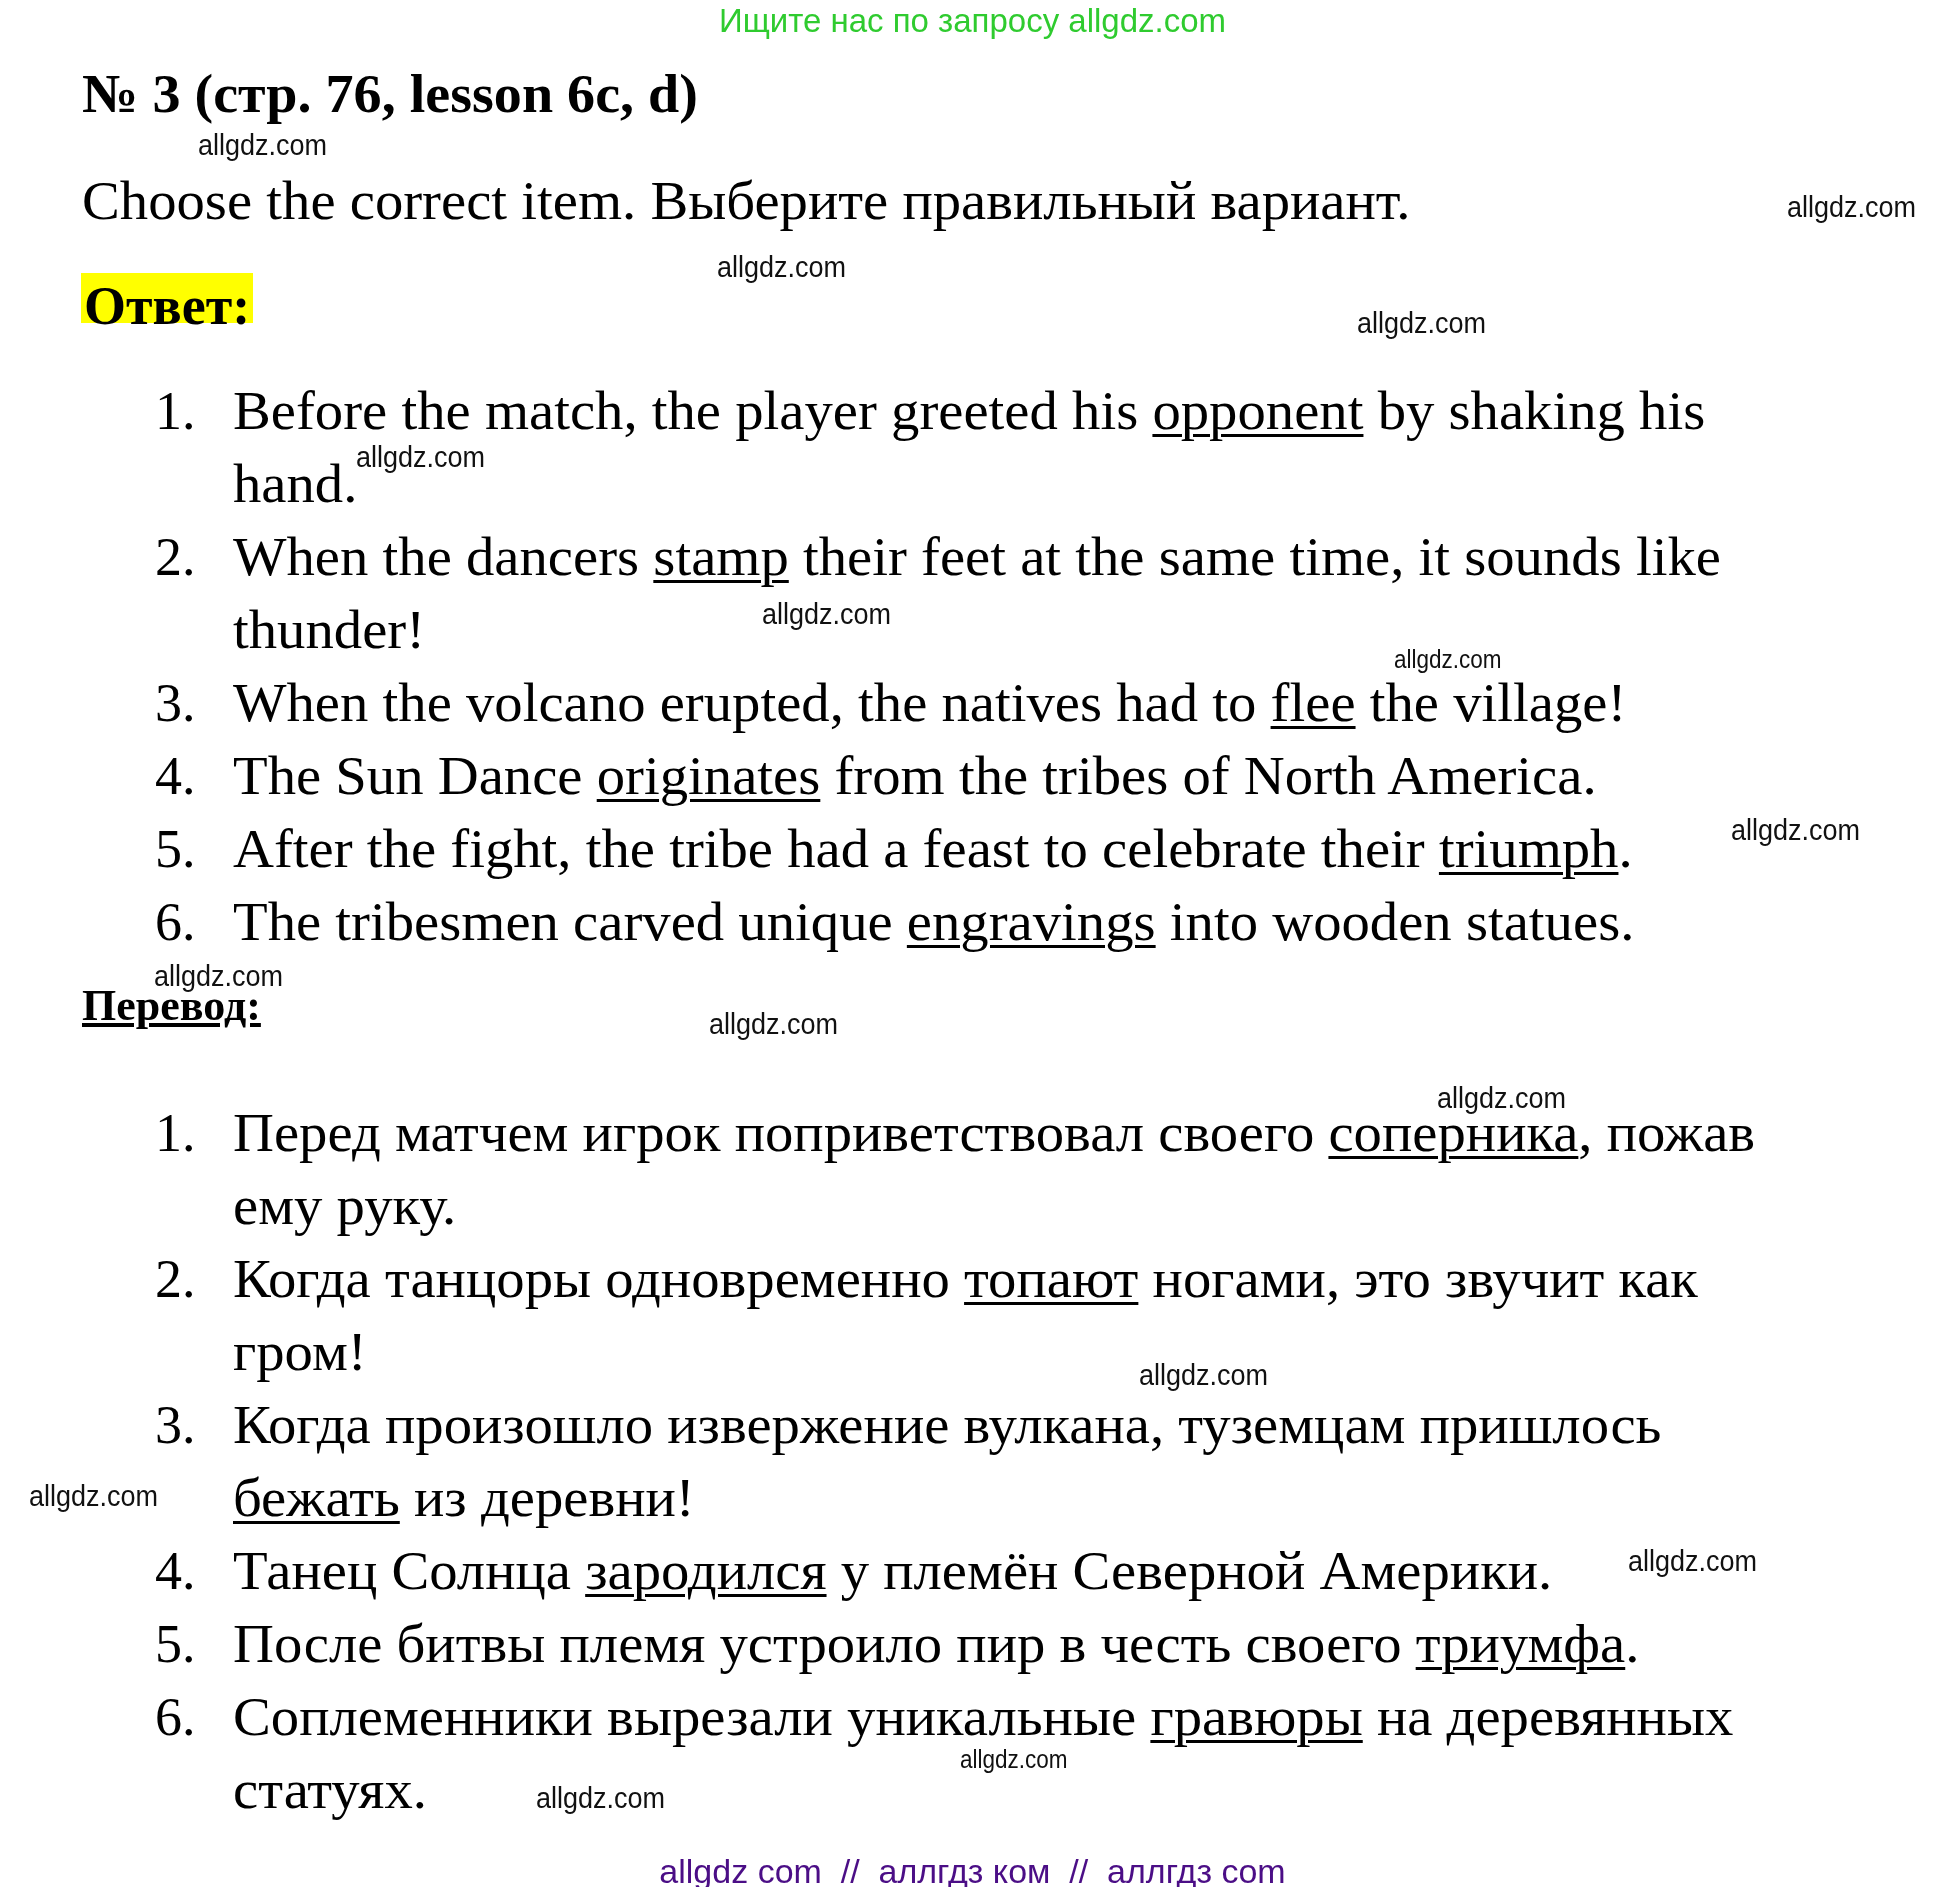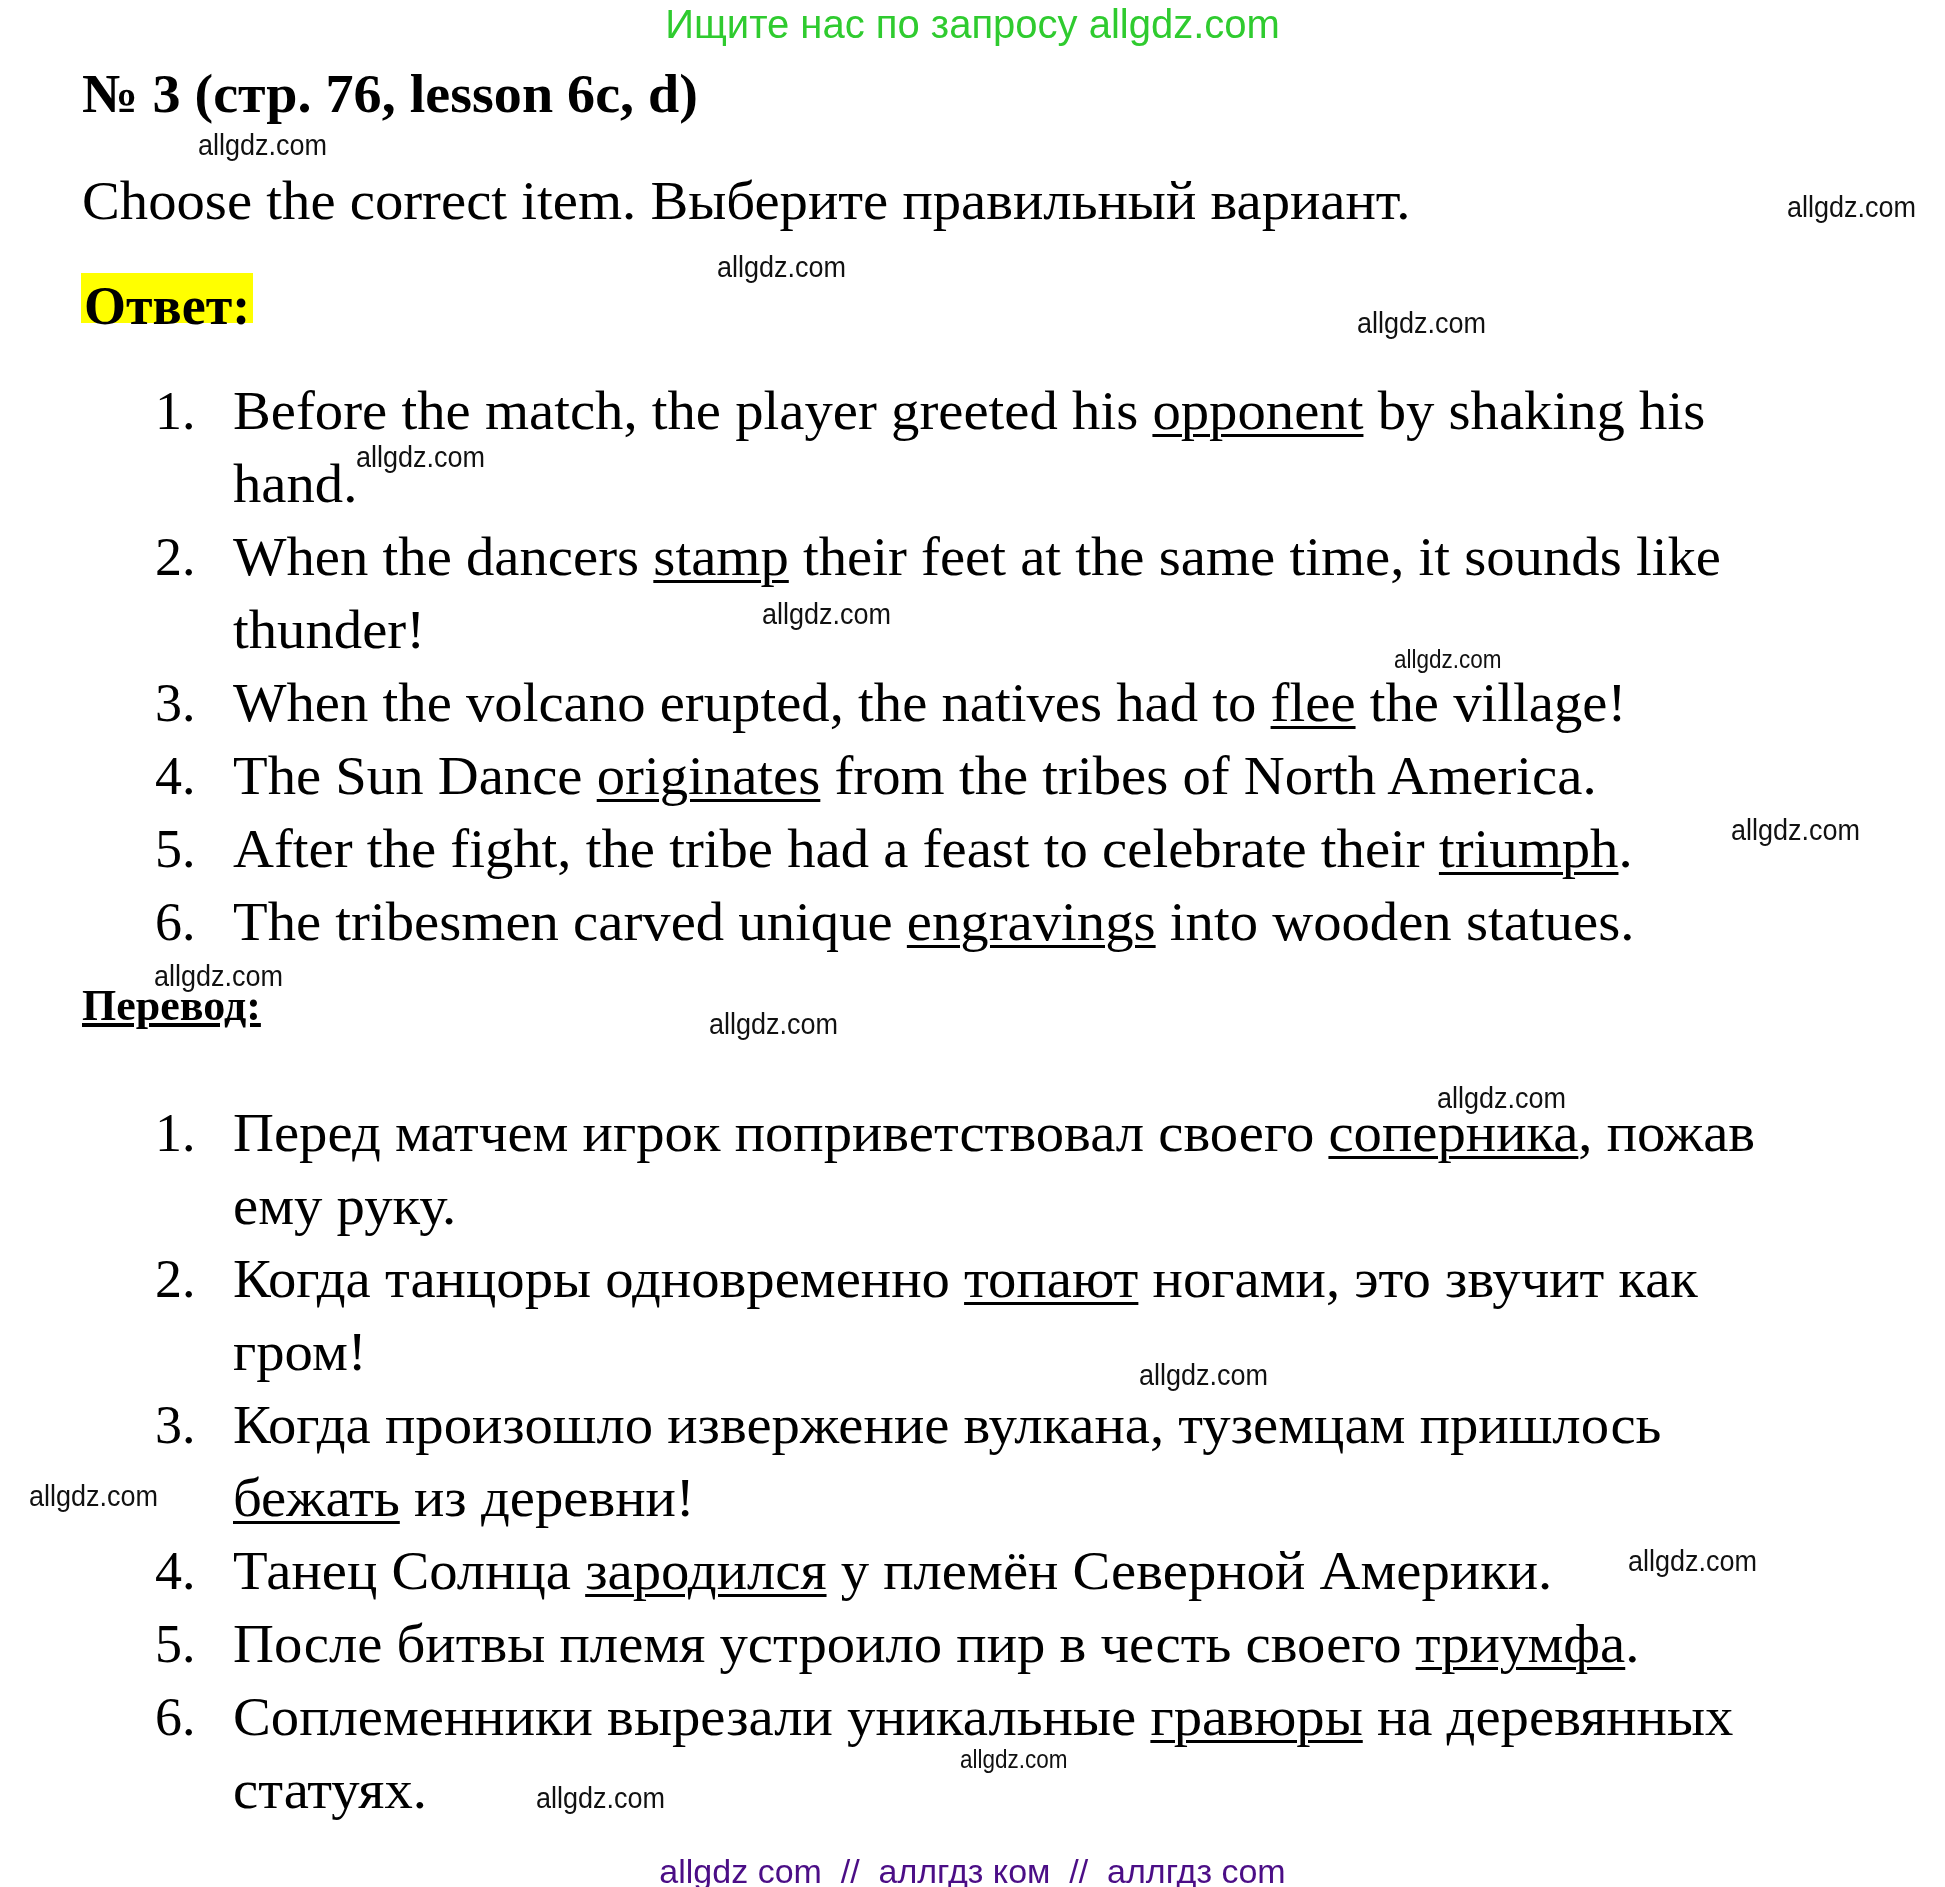--- a/index.html
+++ b/index.html
@@ -1,19 +1,19 @@
 <!DOCTYPE html>
 <html><head>
 <meta charset="utf-8">
 <style>
   html, body { margin:0; padding:0; background:#ffffff; }
   body { width:1945px; height:1887px; position:relative; overflow:hidden; }
   .wm { position:absolute; font-family:"Liberation Sans", sans-serif; color:#111; font-size:30px; white-space:nowrap; transform:scaleX(0.9); transform-origin:left top; }
   .wm.small { font-size:25px; }
-  .top-banner { position:absolute; top:2px; left:0; width:1945px; text-align:center; font-family:"Liberation Sans", sans-serif; font-size:40px; color:#2fcb2f; }
+  .top-banner { position:absolute; top:2px; left:0; width:1945px; text-align:center; font-family:"Liberation Sans", sans-serif; font-size:33px; color:#2fcb2f; }
   .footer { position:absolute; top:1852px; left:0; width:1945px; text-align:center; font-family:"Liberation Sans", sans-serif; font-size:34px; color:#4b0e86; white-space:pre; }
   .serif { font-family:"Liberation Serif", serif; color:#000; white-space:nowrap; position:absolute; transform-origin:left top; }
   .title { left:82px; top:62px; font-size:55px; font-weight:bold; transform:scaleX(1.02); }
   .instr { left:82px; top:170px; font-size:54px; transform:scaleX(1.05); }
   .answer-label { left:81px; top:273px; height:50px; padding:0 3px; background:#ffff00; font-size:54px; font-weight:bold; line-height:66px; }
   .trans-label { left:82px; top:980px; font-size:44px; font-weight:bold;text-decoration:underline; }
   .num { left:155px; font-size:54px; }
   .line { left:233px; font-size:54px; transform:scaleX(1.05); }
   .u { text-decoration:underline; text-decoration-thickness:3px; text-underline-offset:5px; }
 </style>

